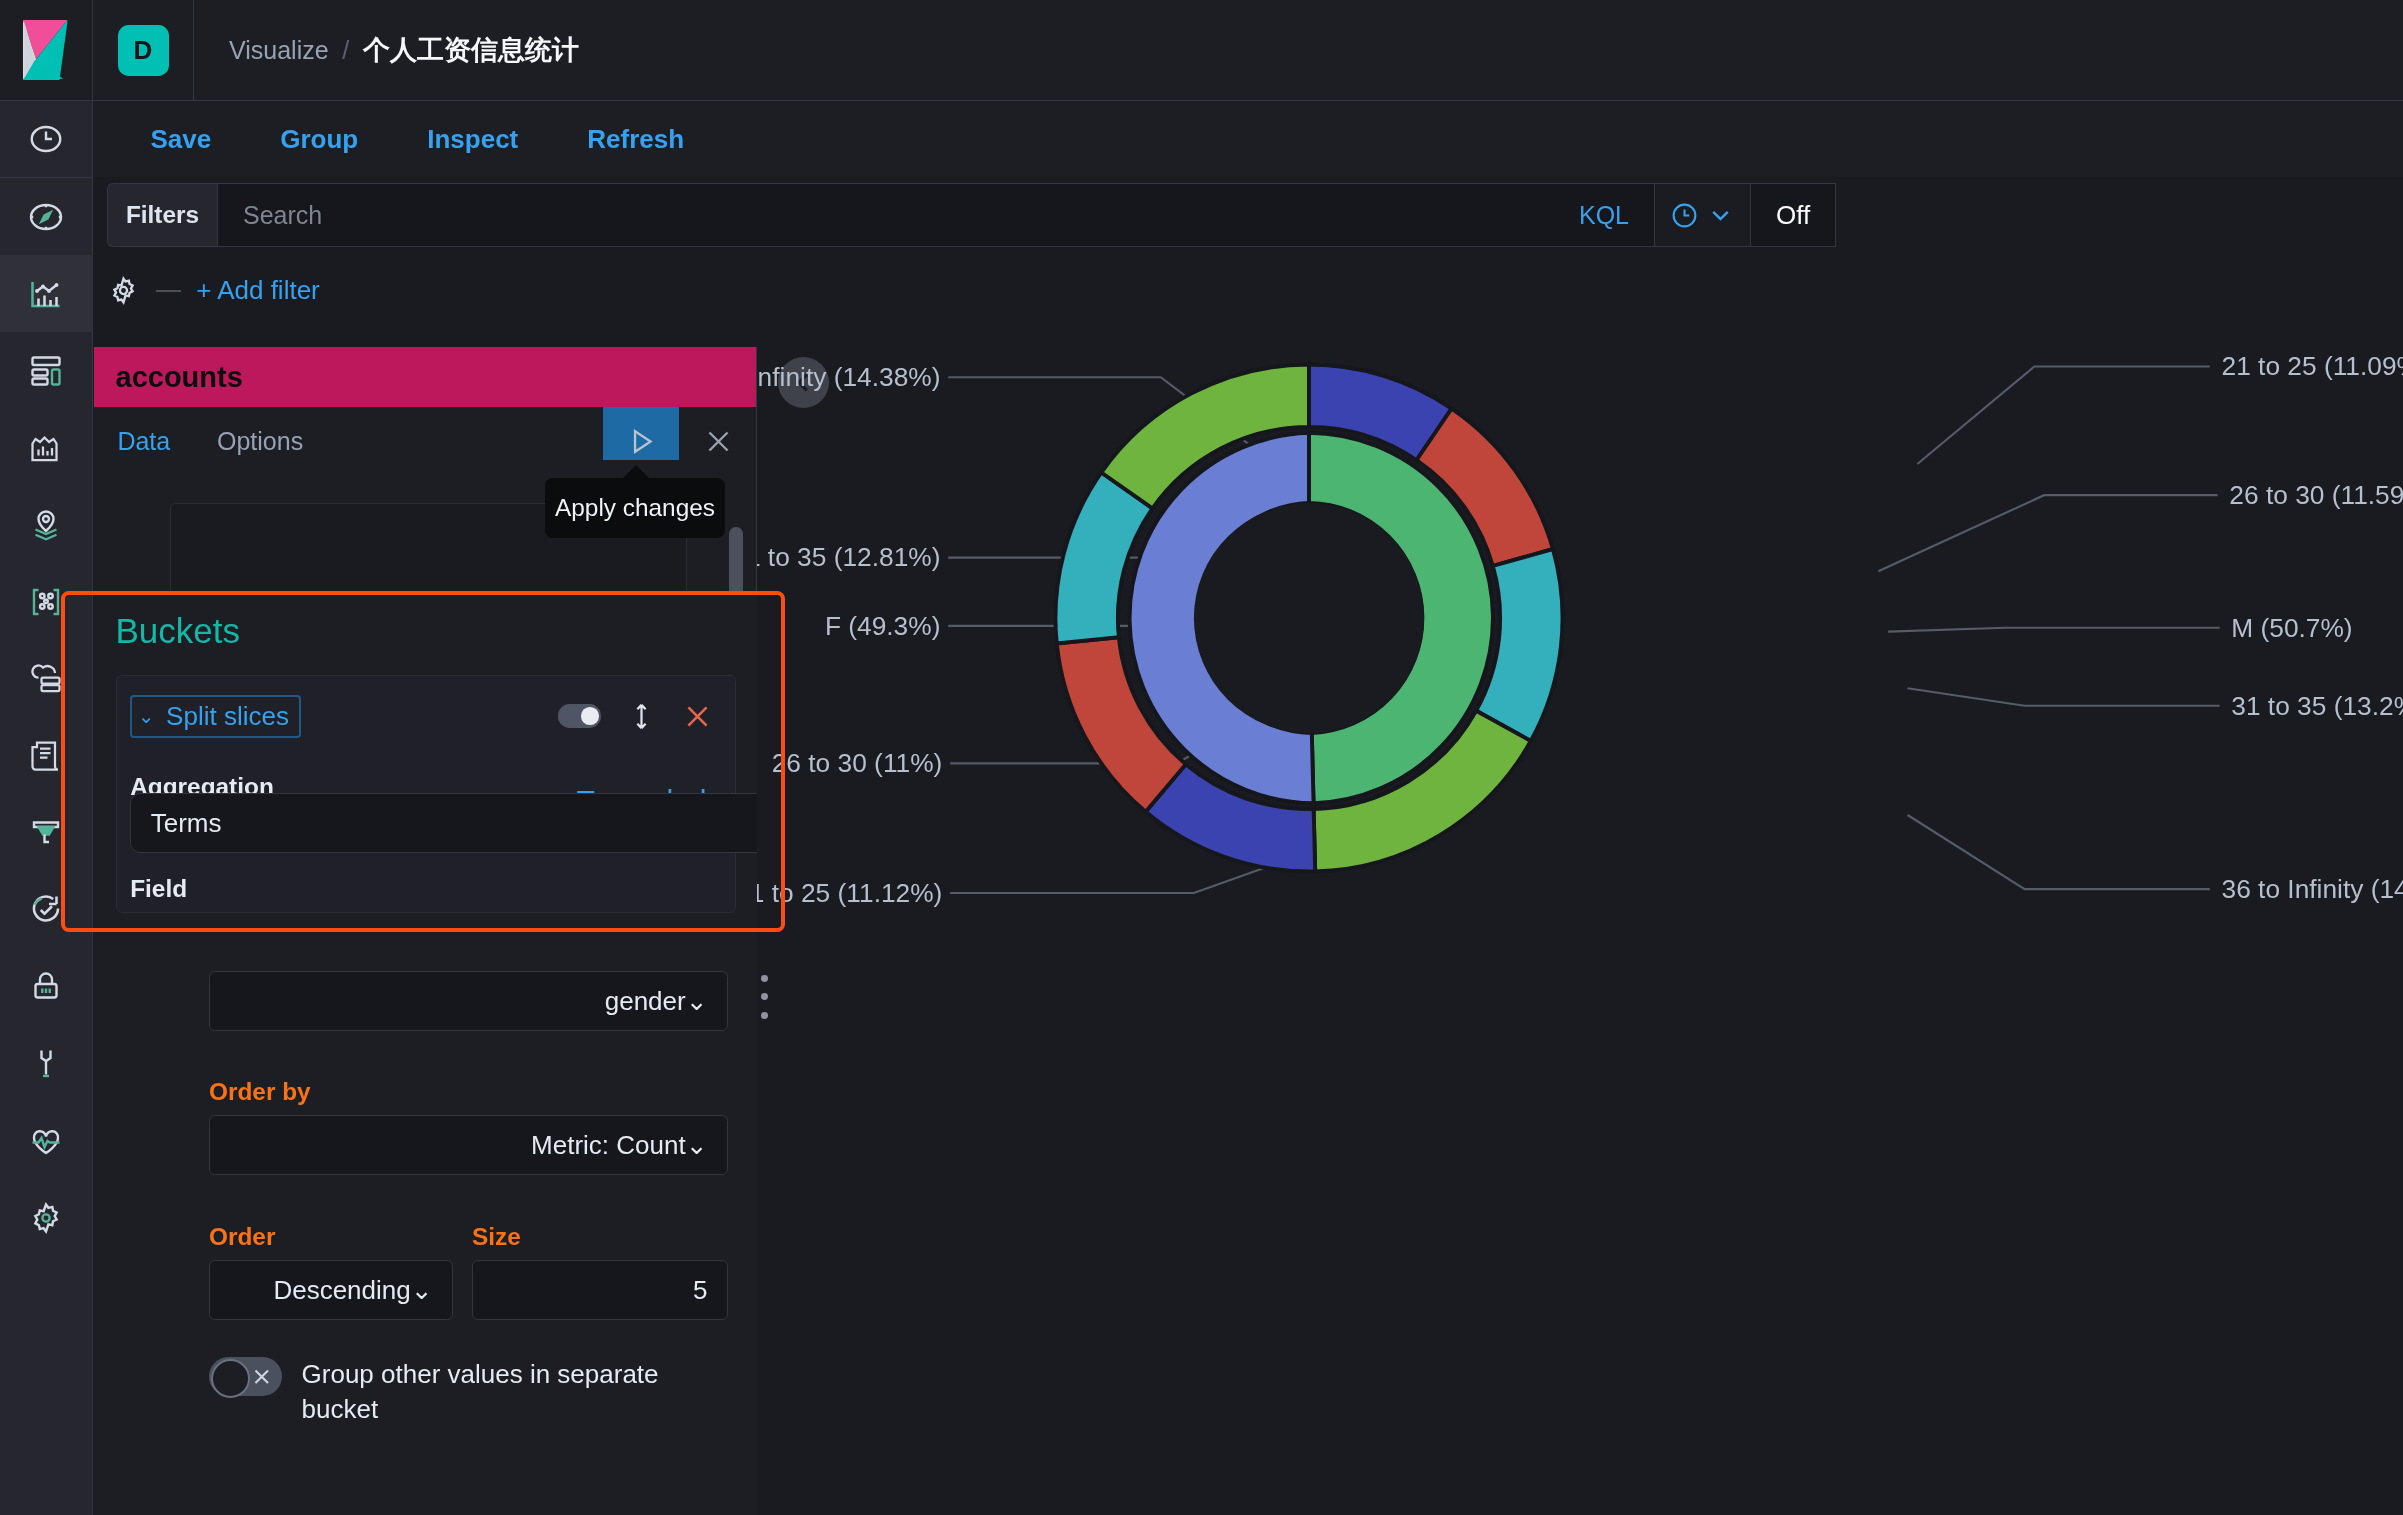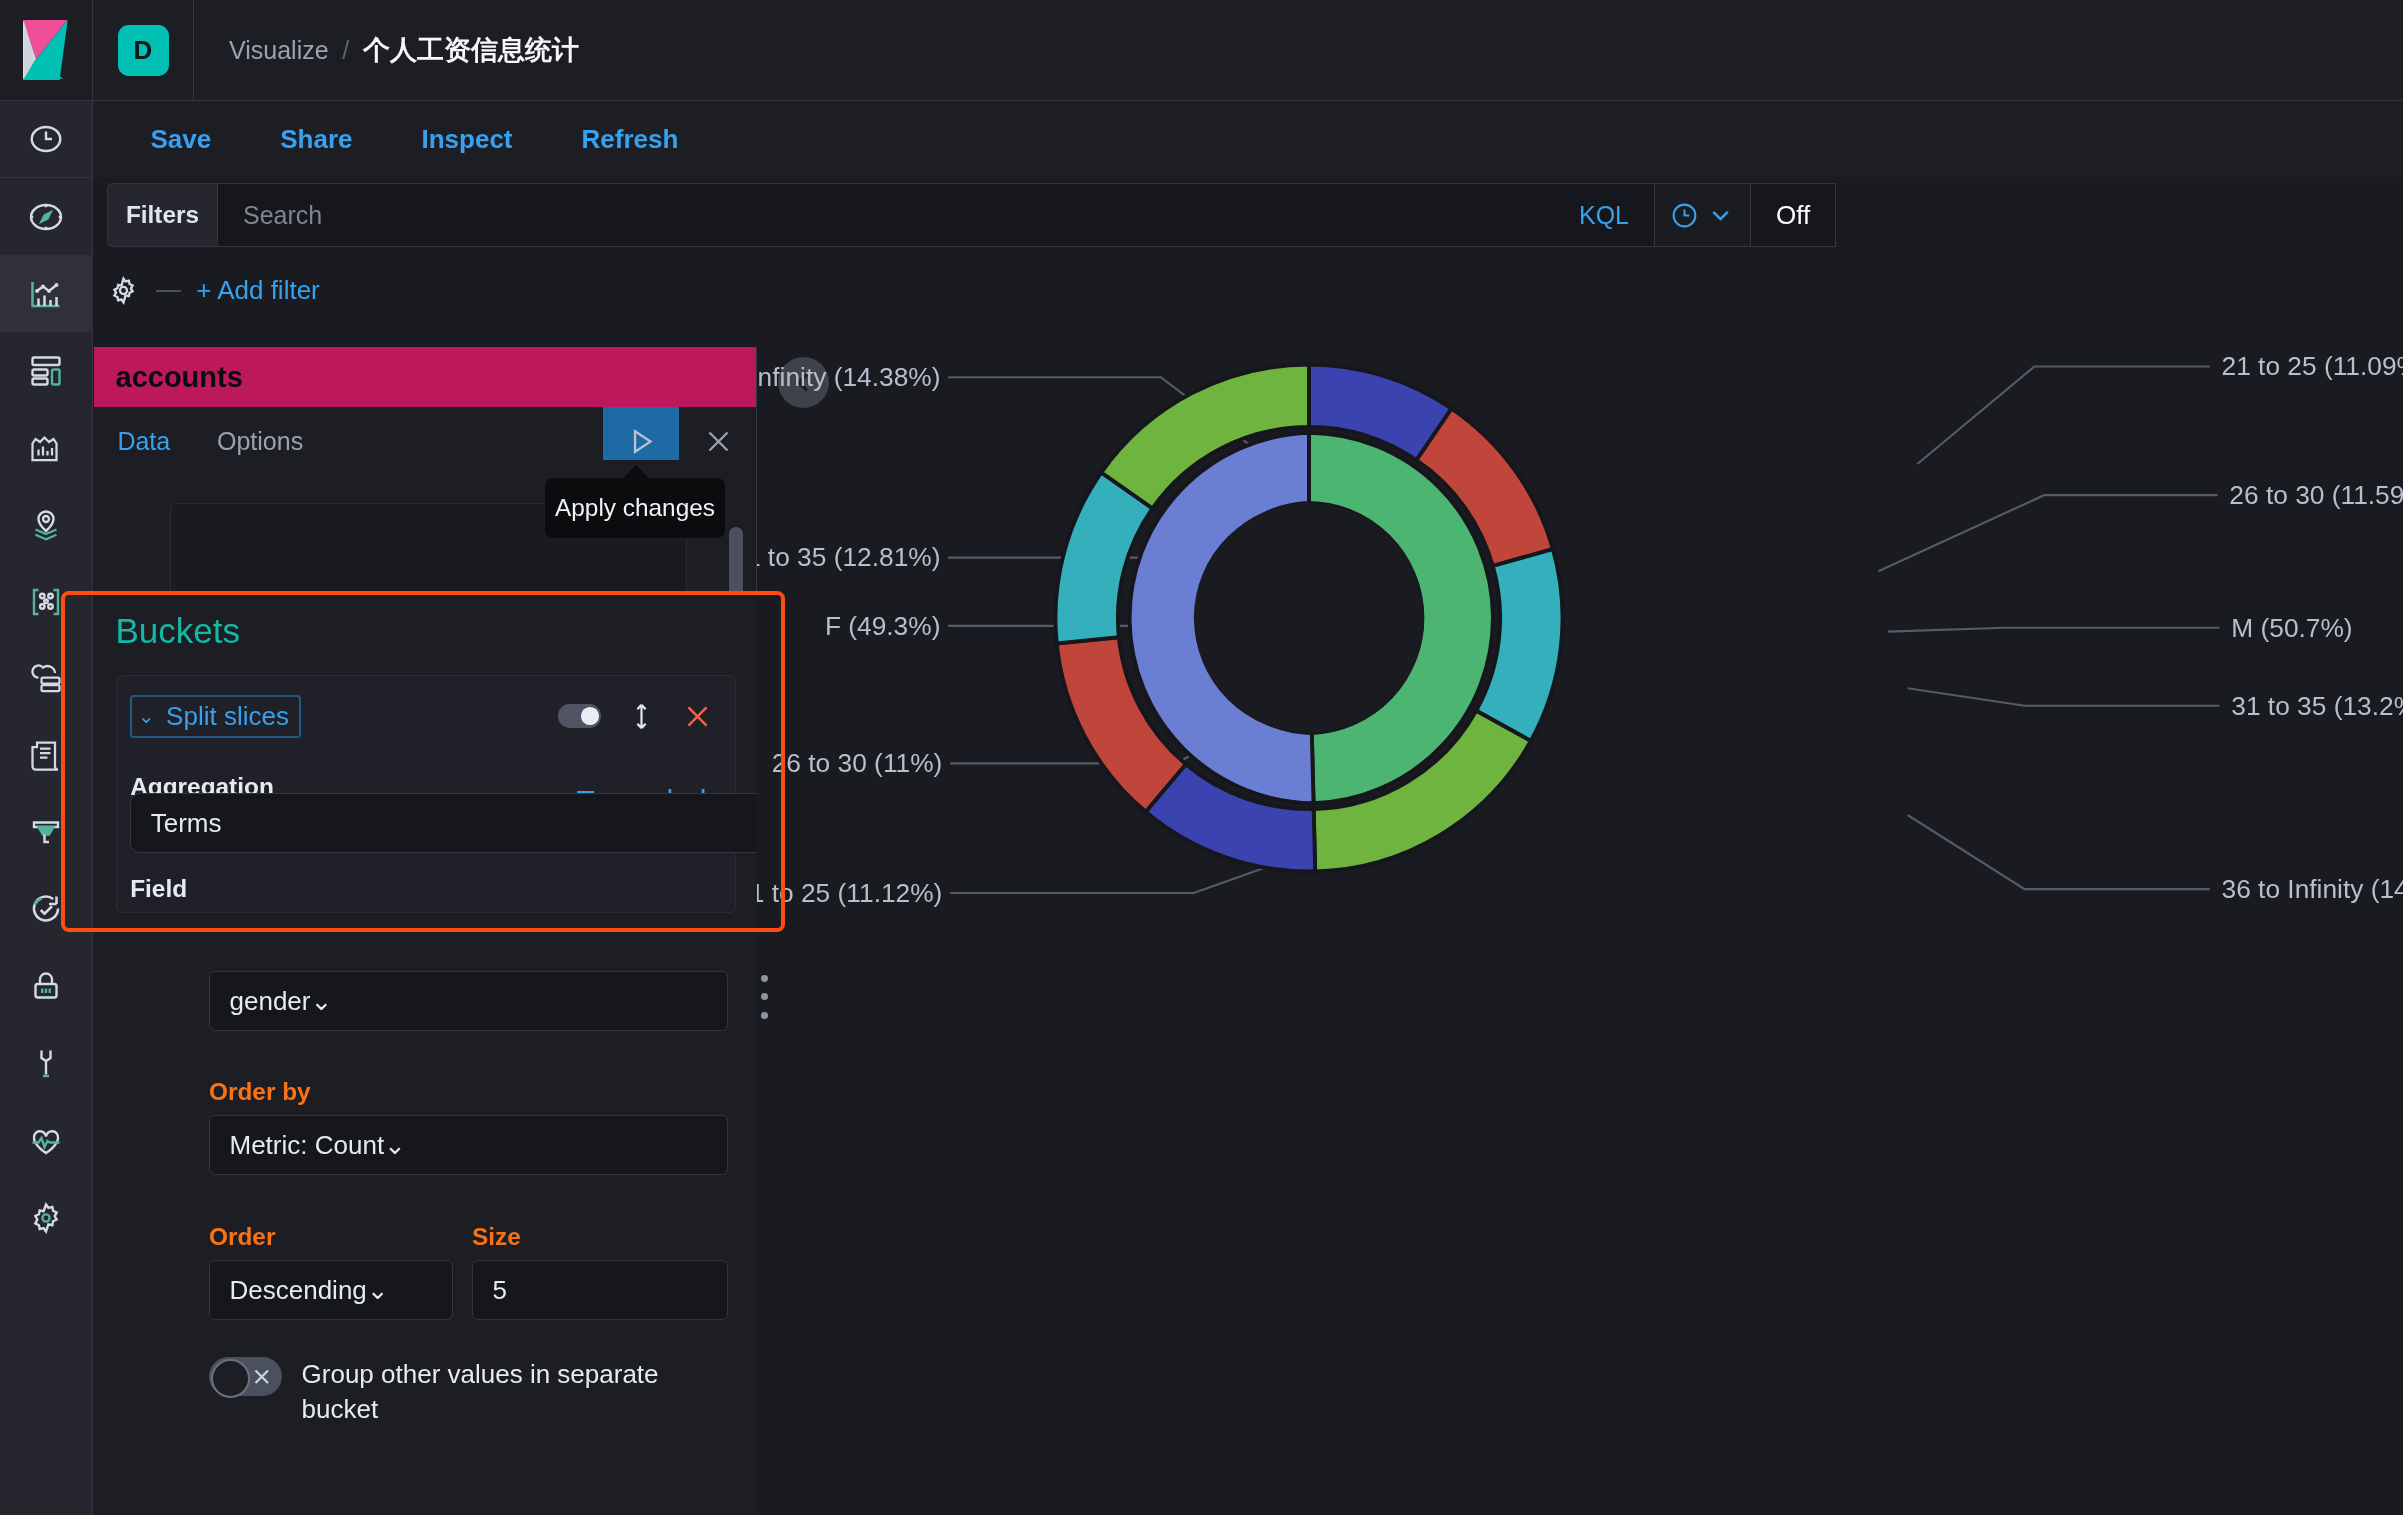--- a/index.html
+++ b/index.html
@@ -182,21 +182,21 @@
   .sel .chev { color: #cfd5de; font-size: 23.4px; }
 
   
   .editor-lower {
     position: absolute; left: 94px; top: 932px; width: 663px; height: 583px;
     background: #1d1e24; overflow: hidden;
   }
   .lw-label { position: absolute; font-size: 24.4px; font-weight: 700; color: #f97316; }
   .lw-sel {
     position: absolute; background: #16171c; border: 1px solid #34353d; border-radius: 5.9px;
-    display: flex; align-items: center; justify-content: flex-start; padding: 0 19.5px;
+    display: flex; align-items: center; justify-content: flex-end; padding: 0 19.5px;
     height: 60px; font-size: 26px; color: #e6ebf2;
   }
   .toggle-off {
     width: 74px; height: 39px; border-radius: 19.5px; background: #4b505e; position: relative;
     display: flex; align-items: center; justify-content: flex-end; padding-right: 9.8px;
   }
   .toggle-off::before {
     content: ""; position: absolute; left: 2px; top: 2px; width: 35px; height: 35px;
     border-radius: 50%; background: #1d1e24; border: 2px solid #6a7080;
   }
@@ -369,21 +369,21 @@
     <div class="nav-item">
       <svg viewBox="0 0 24 24" fill="none" stroke="#d3dae6" stroke-width="1.6">
         <path d="M12 3l1.6 2.2 2.6-.6.5 2.6 2.4 1.2-1.3 2.3 1.3 2.3-2.4 1.2-.5 2.6-2.6-.6L12 21l-1.6-2.2-2.6.6-.5-2.6-2.4-1.2L6.2 13 4.9 10.7l2.4-1.2.5-2.6 2.6.6z"></path>
         <circle cx="12" cy="12" r="2.4" stroke="#54b399"></circle>
       </svg>
     </div>
   </div>
 
   <div class="actionbar">
     <span class="action-link">Save</span>
-    <span class="action-link">Share</span>
+    <span class="action-link">Group</span>
     <span class="action-link">Inspect</span>
     <span class="action-link">Refresh</span>
   </div>
 
   <div class="querybar">
     <div class="filters-btn">Filters</div>
     <div class="search-wrap">
       <input class="search-input" value="" placeholder="Search" style="">
       <span class="kql-badge">KQL</span>
     </div>

